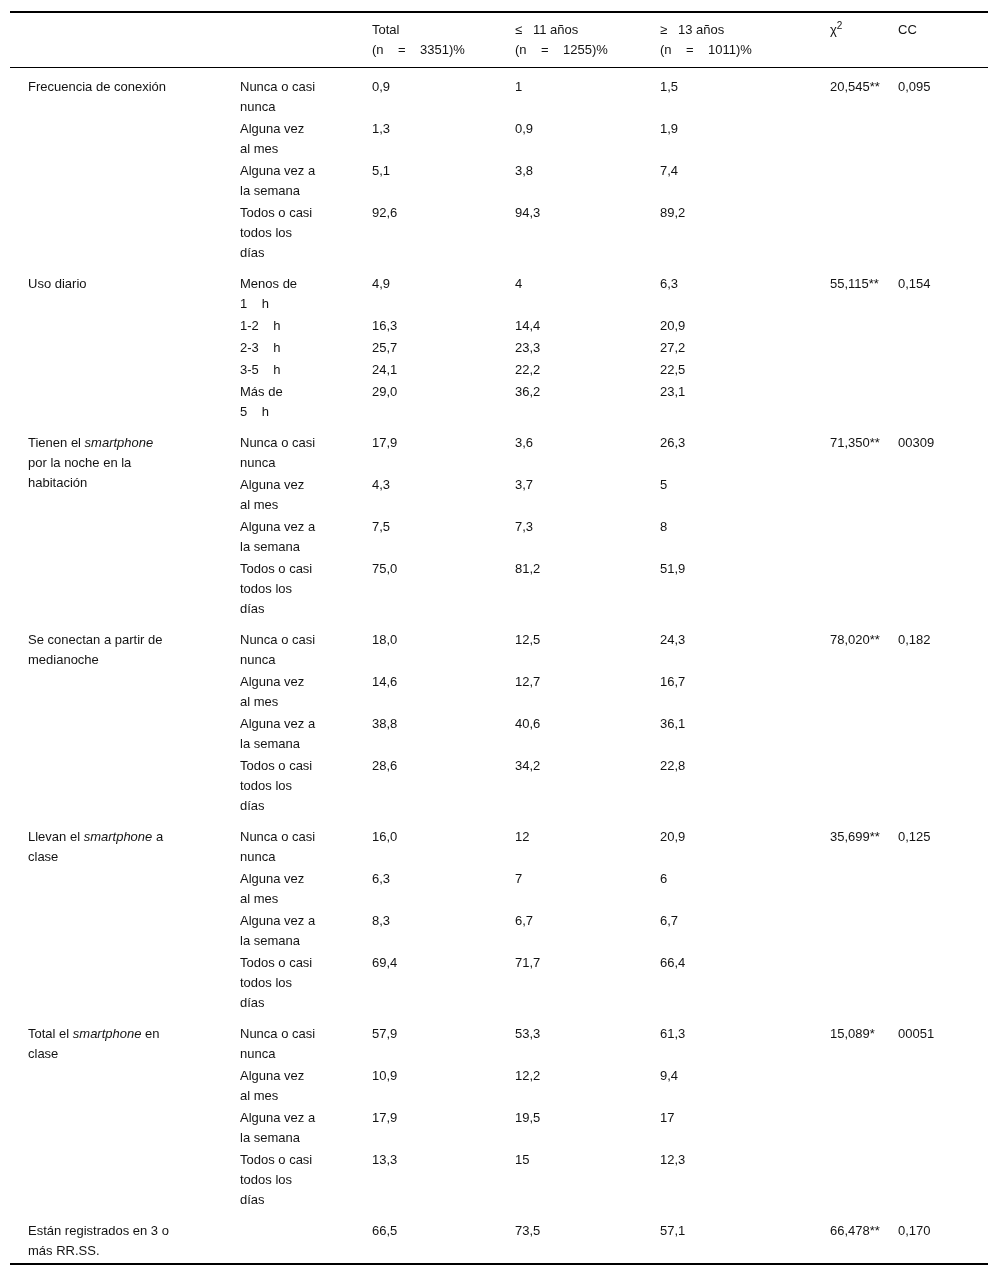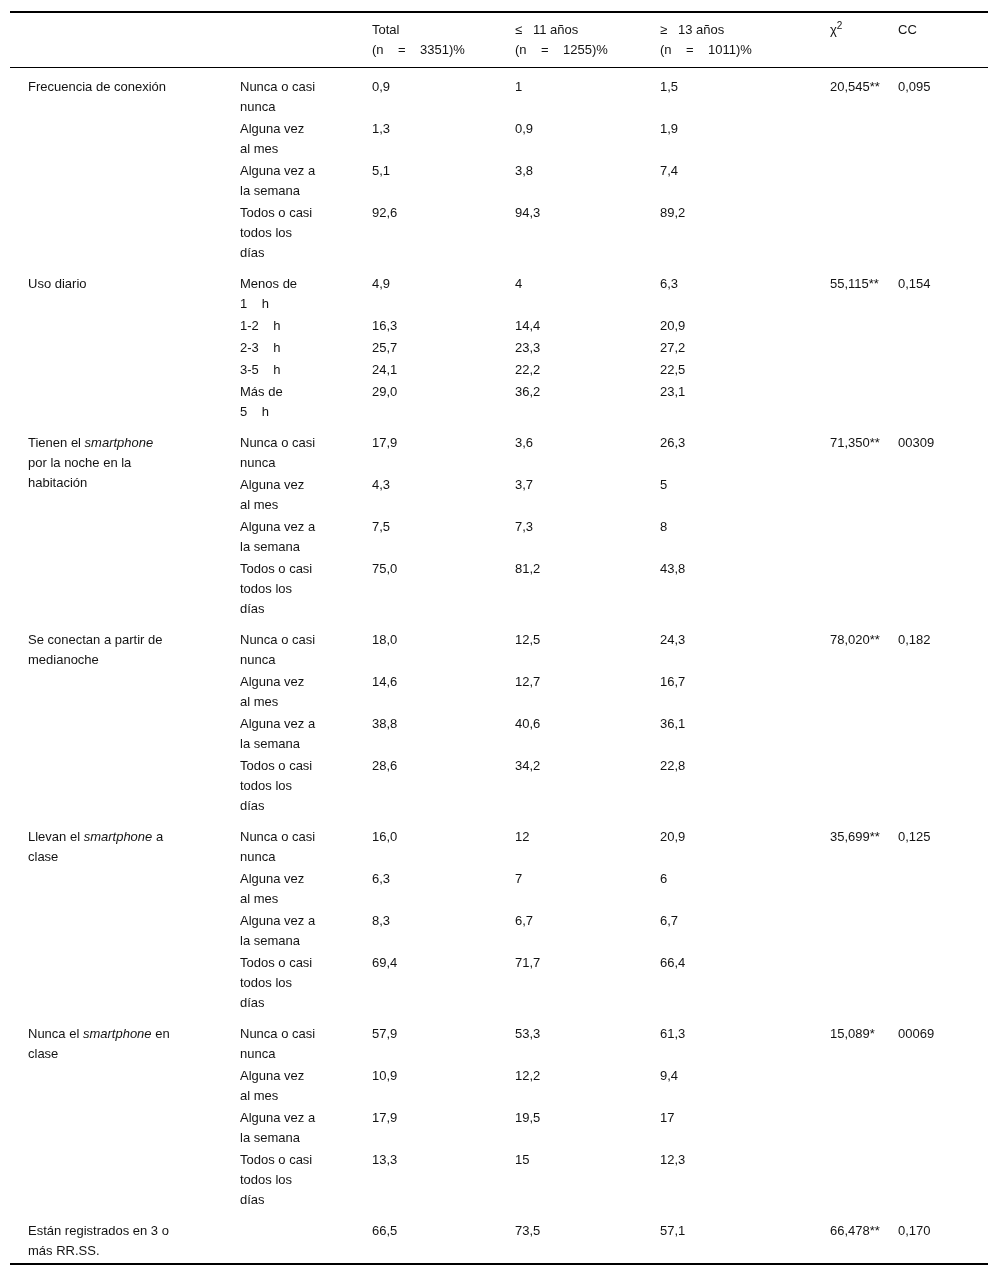--- a/index.html
+++ b/index.html
@@ -175,21 +175,21 @@
         <td>7,5</td>
         <td>7,3</td>
         <td>8</td>
       </tr>
       <tr>
         <td class="sub">Todos o casi
 todos los
 días</td>
         <td>75,0</td>
         <td>81,2</td>
-        <td>43,8</td>
+        <td>51,9</td>
       </tr>
     </tbody>
 
     <tbody>
       <tr class="gfirst">
         <td class="cat" rowspan="4"><span class="pl">Se conectan a partir de
 medianoche</span><i class="pl"></i><span class="pl"></span></td>
         <td class="sub">Nunca o casi
 nunca</td>
         <td>18,0</td>
@@ -253,29 +253,29 @@
 todos los
 días</td>
         <td>69,4</td>
         <td>71,7</td>
         <td>66,4</td>
       </tr>
     </tbody>
 
     <tbody>
       <tr class="gfirst">
-        <td class="cat" rowspan="4"><span class="pl">Nunca el </span><i class="pl">smartphone</i><span class="pl"> en
+        <td class="cat" rowspan="4"><span class="pl">Total el </span><i class="pl">smartphone</i><span class="pl"> en
 clase</span></td>
         <td class="sub">Nunca o casi
 nunca</td>
         <td>57,9</td>
         <td>53,3</td>
         <td>61,3</td>
         <td class="chi" rowspan="4">15,089*</td>
-        <td rowspan="4">00069</td>
+        <td rowspan="4">00051</td>
       </tr>
       <tr>
         <td class="sub">Alguna vez
 al mes</td>
         <td>10,9</td>
         <td>12,2</td>
         <td>9,4</td>
       </tr>
       <tr>
         <td class="sub">Alguna vez a

